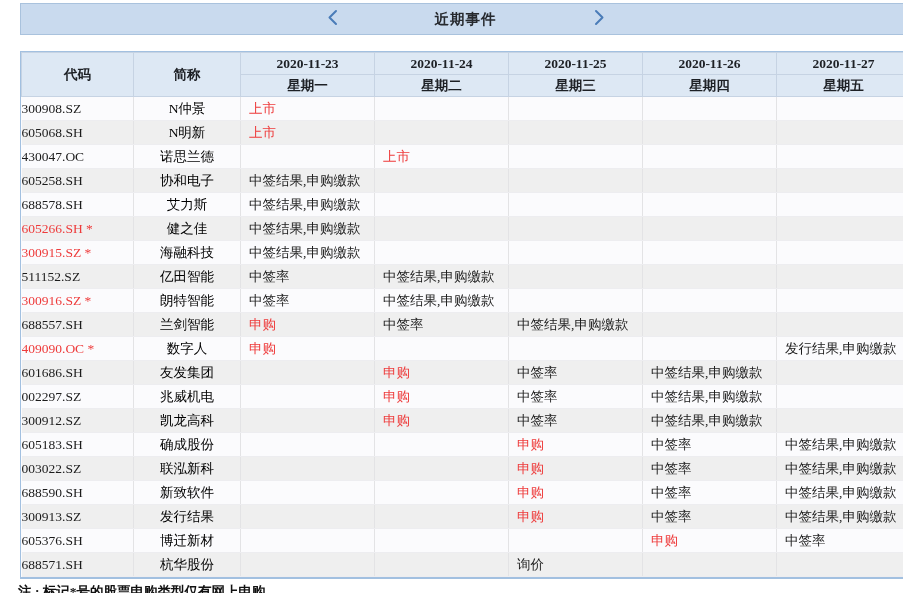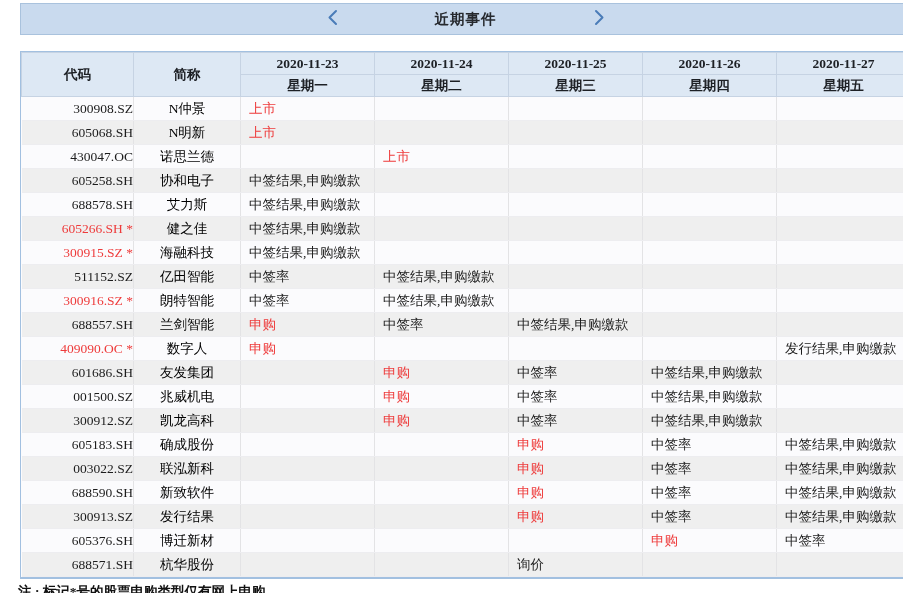--- a/index.html
+++ b/index.html
@@ -63,21 +63,21 @@
     padding: 0;
     font-size: 13.5px;
     color: #1c1c1c;
     border-right: 1px solid #e3e3e5;
     border-bottom: 1px solid #ededf0;
     white-space: nowrap;
     overflow: hidden;
   }
   tbody tr:nth-child(odd)  { background: #fbfbfd; }
   tbody tr:nth-child(even) { background: #efefef; }
-  td.c-code { text-align: right; }
+  td.c-code { text-align: left; }
   td.c-name { text-align: center; }
   td.c-event { text-align: left; padding-left: 8px; }
   .txt-red  { color: #ee3b3b; }
   .txt-name { color: #000000; }
   .note {
     margin-top: 4px;
     margin-left: -2px;
     font-size: 13.5px;
     color: #111;
     font-weight: bold;
@@ -238,21 +238,21 @@
           <tr>
             <td class="c-code">601686.SH</td>
             <td class="c-name txt-name">友发集团</td>
             <td class="c-event"></td>
             <td class="c-event txt-red">申购</td>
             <td class="c-event">中签率</td>
             <td class="c-event">中签结果,申购缴款</td>
             <td class="c-event"></td>
           </tr>
           <tr>
-            <td class="c-code">001500.SZ</td>
+            <td class="c-code">002297.SZ</td>
             <td class="c-name txt-name">兆威机电</td>
             <td class="c-event"></td>
             <td class="c-event txt-red">申购</td>
             <td class="c-event">中签率</td>
             <td class="c-event">中签结果,申购缴款</td>
             <td class="c-event"></td>
           </tr>
           <tr>
             <td class="c-code">300912.SZ</td>
             <td class="c-name txt-name">凯龙高科</td>

